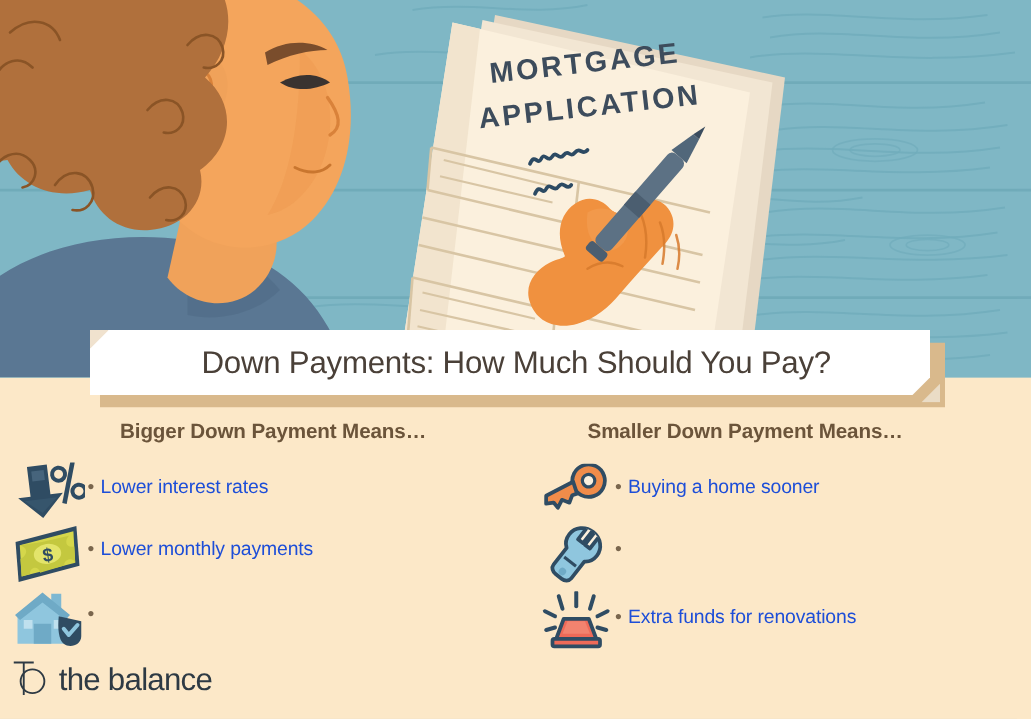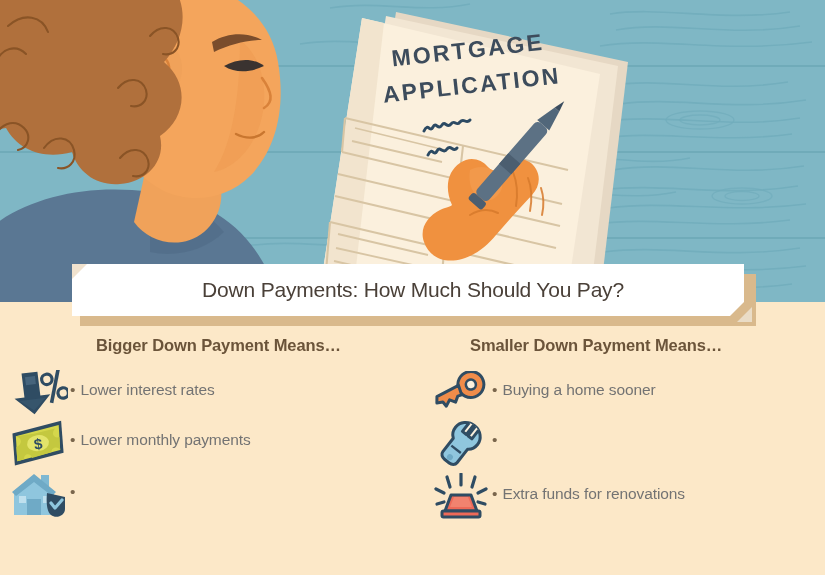--- a/index.html
+++ b/index.html
@@ -58,21 +58,21 @@
     position:absolute; right:0; bottom:0;
     width:15px; height:15px;
     background:#EADCC6;
     clip-path:polygon(100% 0, 100% 100%, 0 100%);
   }
   .banner-title {
     position:absolute;
     left:0; top:0;
     width:672px; height:52px;
     display:flex; align-items:center; justify-content:center;
-    font-size:21px;
+    font-size:25px;
     font-weight:400;
     color:#4A4038;
     letter-spacing:-0.2px;
     white-space:nowrap;
     padding-left:10px;
   }
 
   
   .columns {
     position:absolute;
@@ -101,21 +101,21 @@
     display:flex;
     align-items:flex-start;
   }
   .row-icon {
     width:62px; height:50px;
     flex:0 0 62px;
     display:flex; align-items:center; justify-content:center;
   }
   .row-text {
     font-size:15.5px;
-    color:#737373;
+    color:#1d4ed8;
     line-height:19px;
     padding-top:12px;
     white-space:pre-line;
     letter-spacing:-0.1px;
   }
   .bullet-dot {
     color:#7A664D;
     padding-top:12px;
     padding-right:5px;
     font-size:15.5px;
@@ -448,14 +448,24 @@
             </svg>
           </div>
           <div class="bullet-dot">•</div>
           <div class="row-text">Extra funds for renovations</div>
         </div>
 
       </div>
     </div>
   </div>
 
+  <div class="logo">
+    <span>
+      <svg width="30" height="30" viewBox="0 0 30 30" xmlns="http://www.w3.org/2000/svg">
+        <circle cx="16" cy="18" r="9.5" fill="none" stroke="#2E3A44" stroke-width="1.5"></circle>
+        <line x1="9" y1="3" x2="9" y2="29" stroke="#2E3A44" stroke-width="1.5"></line>
+        <line x1="1" y1="3" x2="17" y2="3" stroke="#2E3A44" stroke-width="1.5"></line>
+      </svg>
+    </span>
+    <span class="logo-text">the balance</span>
+  </div>
 
 </div>
 
 </body></html>

